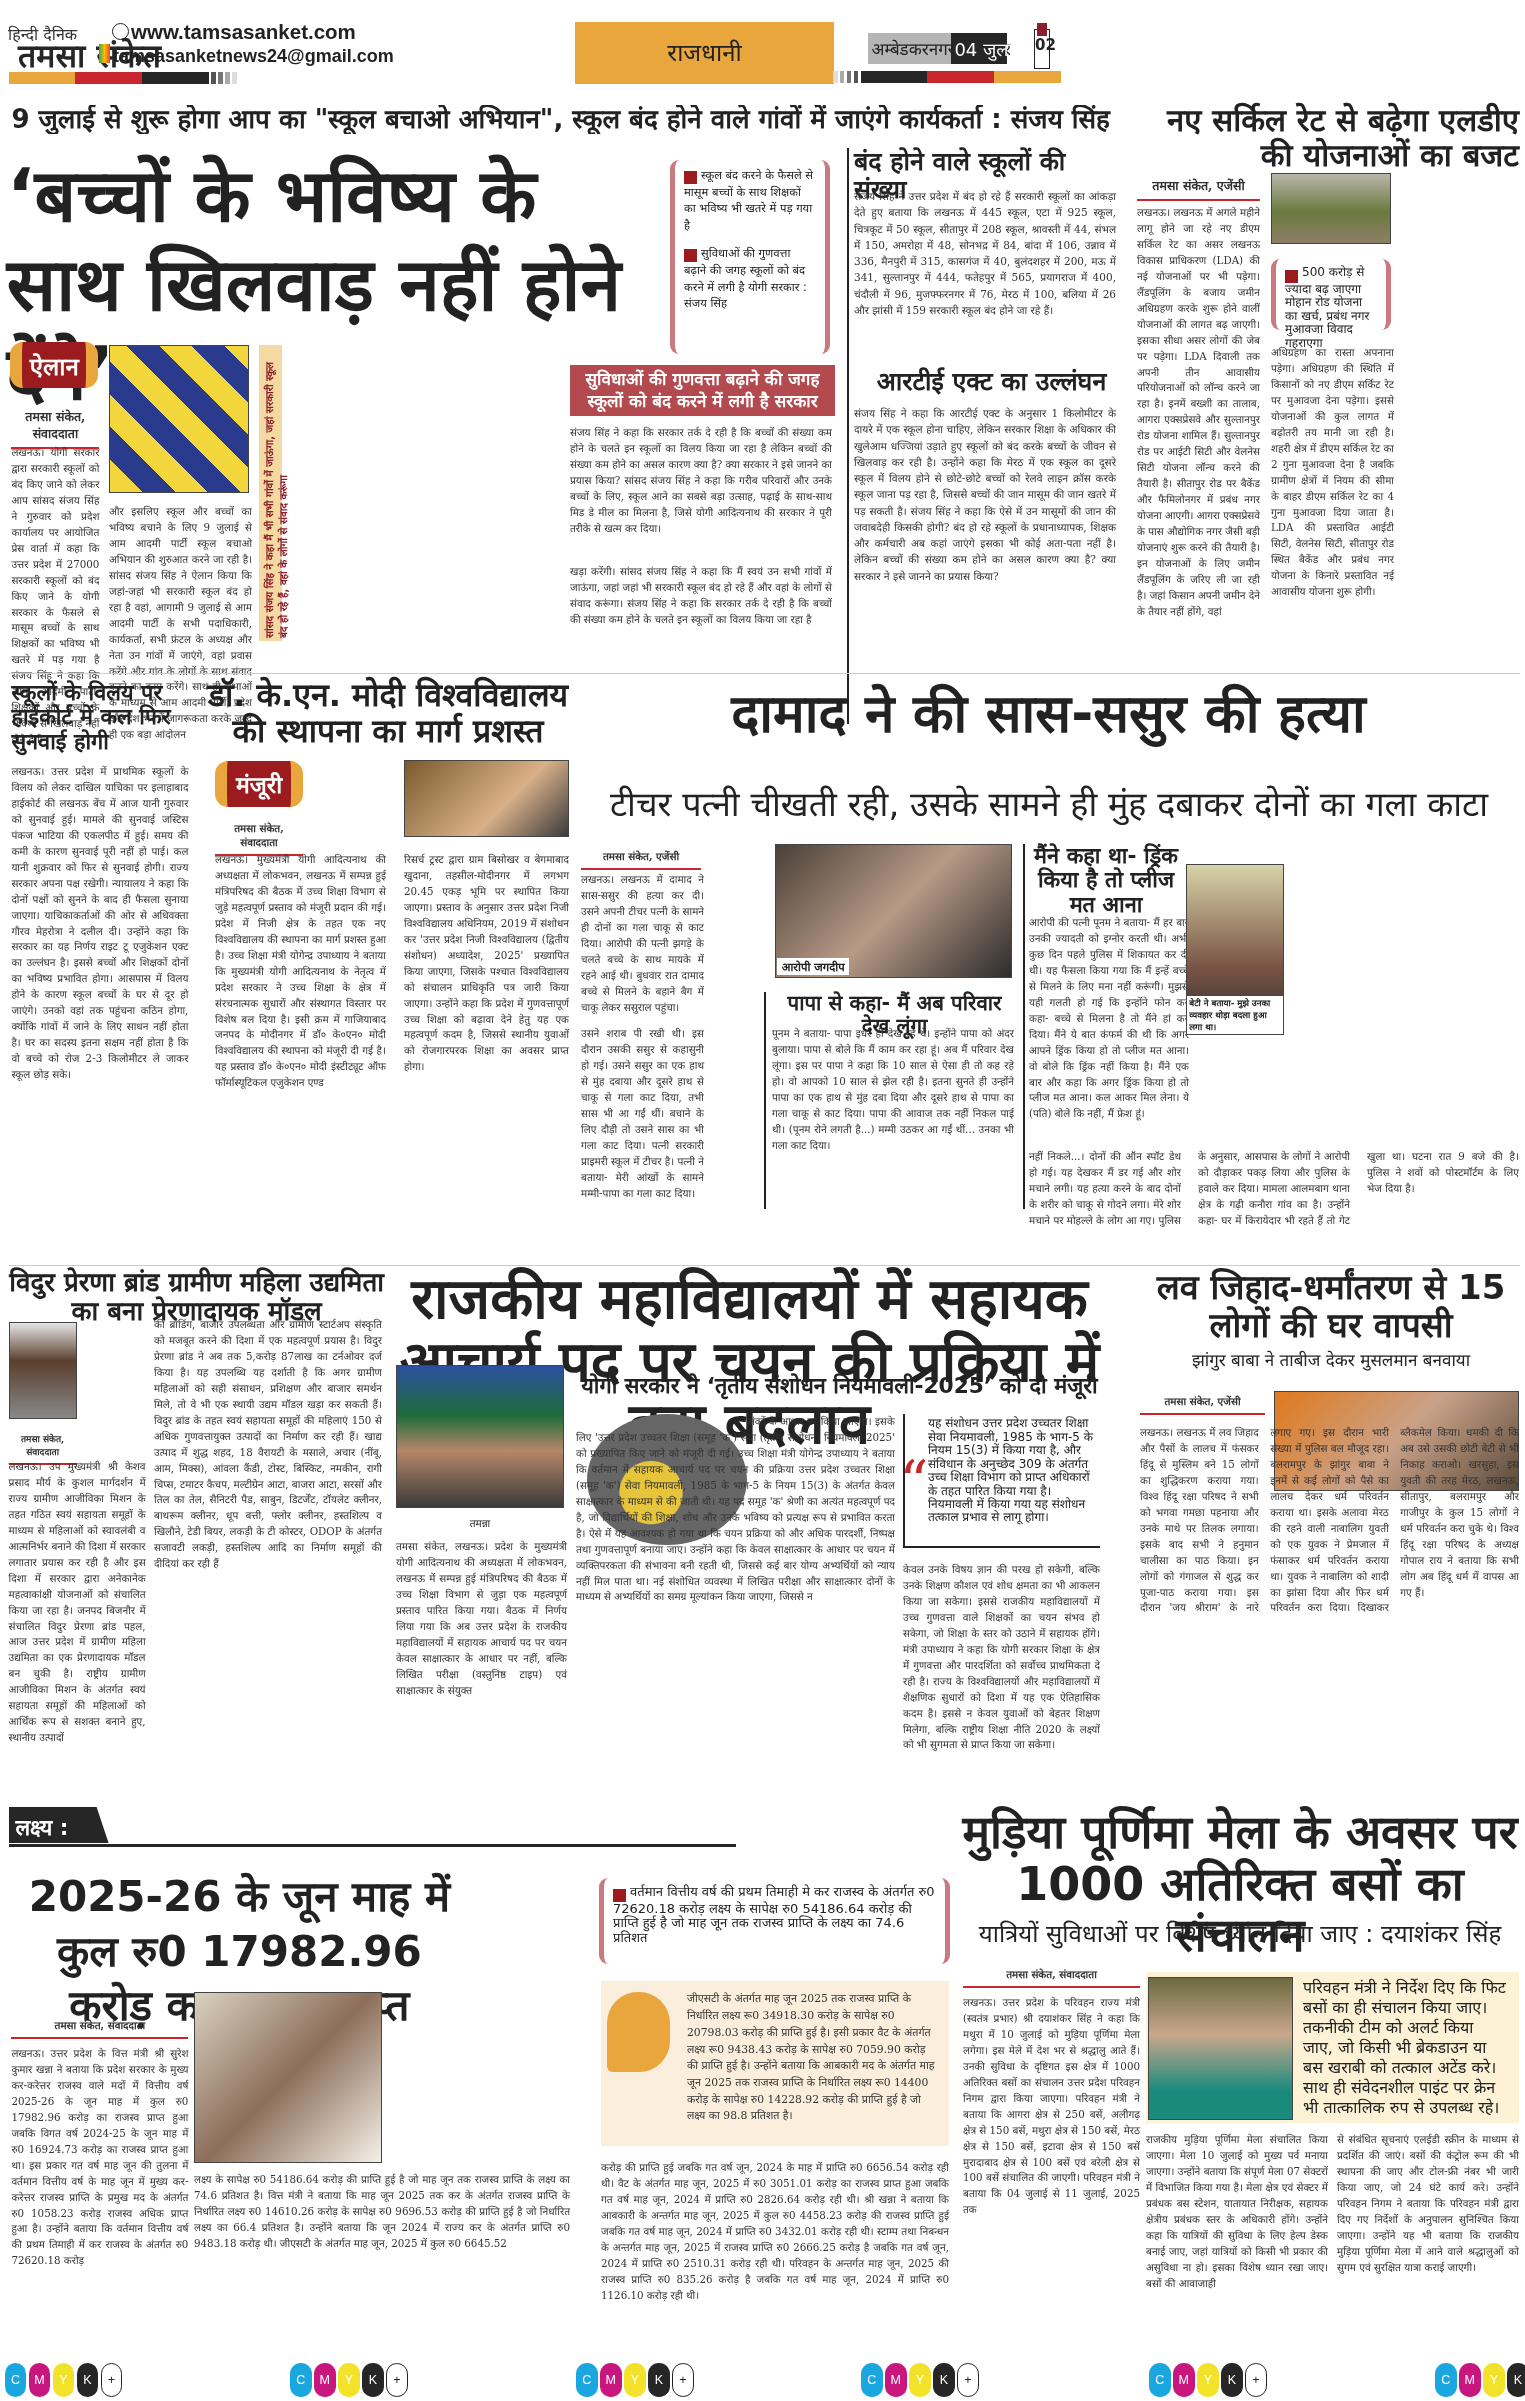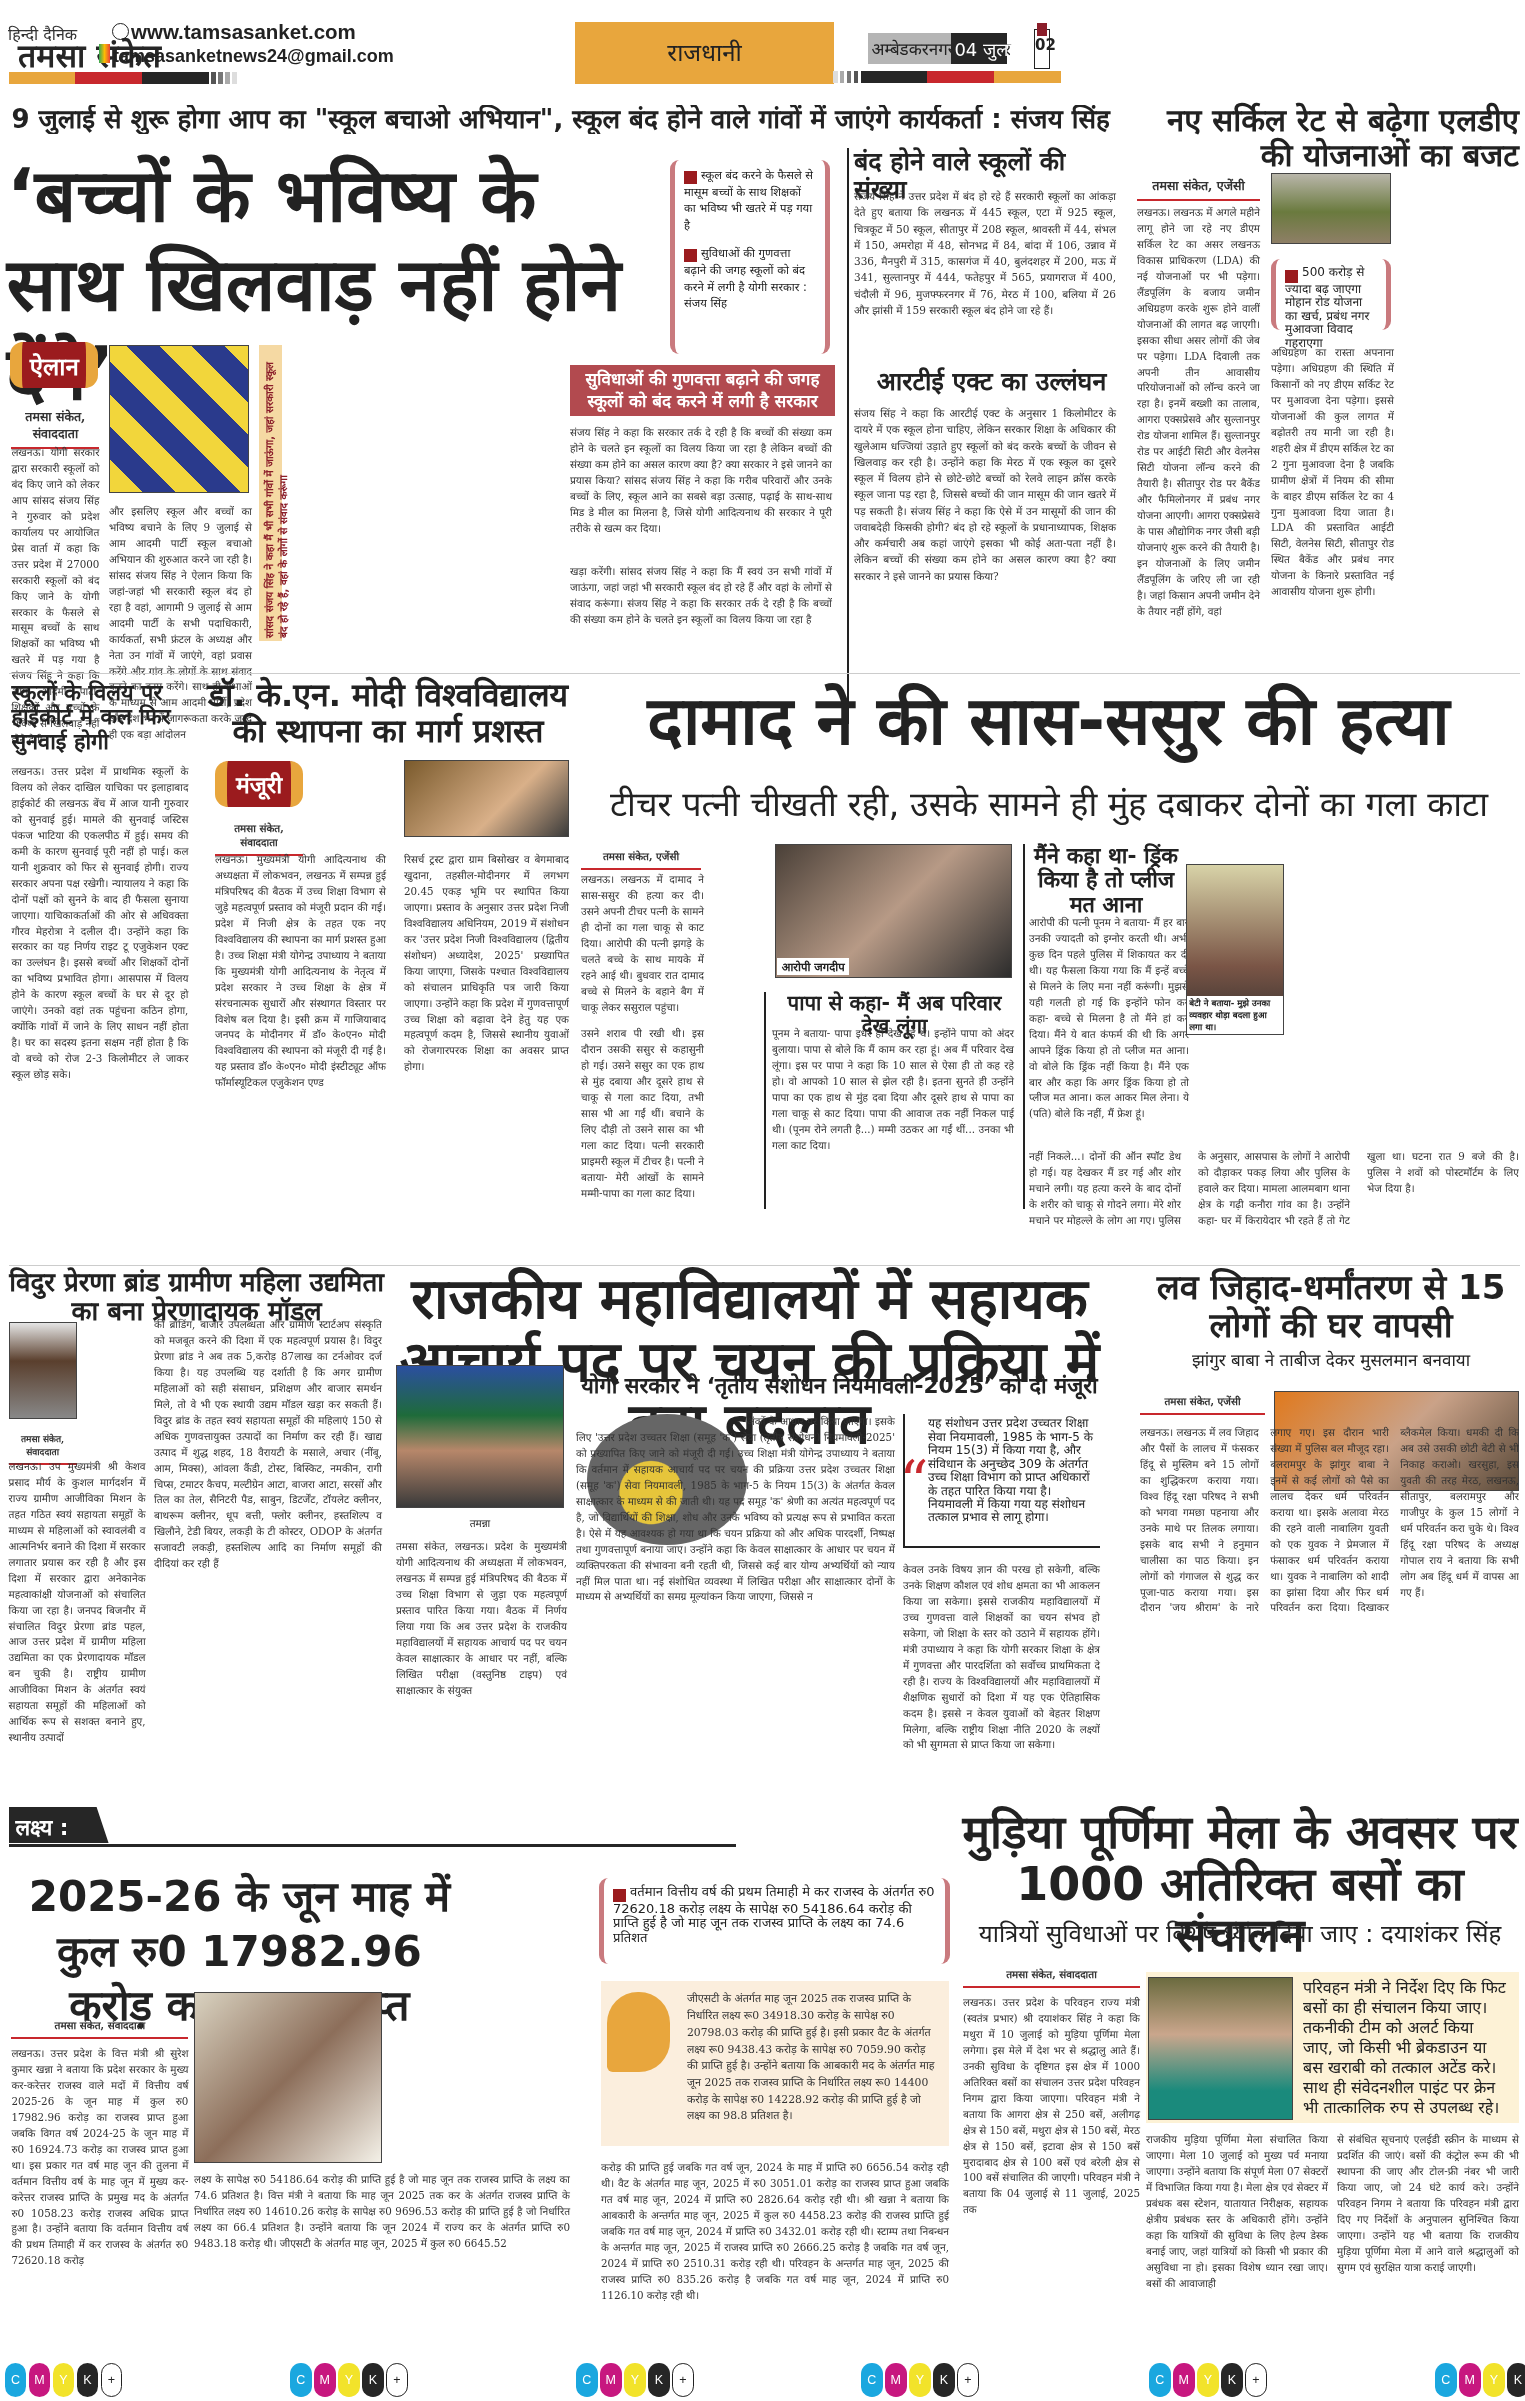--- a/index.html
+++ b/index.html
@@ -94,21 +94,21 @@
 
 <div class="abs hl" style="left:200px;top:678px;width:376px;font-size:32px;text-align:center">डॉ. के.एन. मोदी विश्वविद्यालय की स्थापना का मार्ग प्रशस्त</div>
 <div class="abs tag" style="left:215px;top:761px;width:88px;height:46px;display:flex;align-items:center;justify-content:center">
   <span style="font-size:23px">मंजूरी</span>
 </div>
 <div class="abs photo" style="left:404px;top:760px;width:165px;height:77px;background:linear-gradient(135deg,#7a5a2c,#d9b089 60%,#3b3b3b)"></div>
 <div class="abs byline" style="left:215px;top:821px;width:88px;font-size:10.3px">तमसा संकेत, संवाददाता</div>
 <div class="abs body-text" style="left:215px;top:852px;width:171px;font-size:10.3px">लखनऊ। मुख्यमंत्री योगी आदित्यनाथ की अध्यक्षता में लोकभवन, लखनऊ में सम्पन्न हुई मंत्रिपरिषद की बैठक में उच्च शिक्षा विभाग से जुड़े महत्वपूर्ण प्रस्ताव को मंजूरी प्रदान की गई। प्रदेश में निजी क्षेत्र के तहत एक नए विश्वविद्यालय की स्थापना का मार्ग प्रशस्त हुआ है। उच्च शिक्षा मंत्री योगेन्द्र उपाध्याय ने बताया कि मुख्यमंत्री योगी आदित्यनाथ के नेतृत्व में प्रदेश सरकार ने उच्च शिक्षा के क्षेत्र में संरचनात्मक सुधारों और संस्थागत विस्तार पर विशेष बल दिया है। इसी क्रम में गाजियाबाद जनपद के मोदीनगर में डॉ० के०एन० मोदी विश्वविद्यालय की स्थापना को मंजूरी दी गई है। यह प्रस्ताव डॉ० के०एन० मोदी इंस्टीट्यूट ऑफ फॉर्मास्यूटिकल एजुकेशन एण्ड</div>
 <div class="abs body-text" style="left:404px;top:852px;width:165px;font-size:10.3px">रिसर्च ट्रस्ट द्वारा ग्राम बिसोखर व बेगमाबाद खुदाना, तहसील-मोदीनगर में लगभग 20.45 एकड़ भूमि पर स्थापित किया जाएगा। प्रस्ताव के अनुसार उत्तर प्रदेश निजी विश्वविद्यालय अधिनियम, 2019 में संशोधन कर 'उत्तर प्रदेश निजी विश्वविद्यालय (द्वितीय संशोधन) अध्यादेश, 2025' प्रख्यापित किया जाएगा, जिसके पश्चात विश्वविद्यालय को संचालन प्राधिकृति पत्र जारी किया जाएगा। उन्होंने कहा कि प्रदेश में गुणवत्तापूर्ण उच्च शिक्षा को बढ़ावा देने हेतु यह एक महत्वपूर्ण कदम है, जिससे स्थानीय युवाओं को रोजगारपरक शिक्षा का अवसर प्राप्त होगा।</div>
 
-<div class="abs hl" style="left:581px;top:684px;width:935px;font-size:67px;text-align:center;white-space:nowrap">दामाद ने की सास-ससुर की हत्या</div>
+<div class="abs hl" style="left:581px;top:684px;width:935px;font-size:53px;text-align:center;white-space:nowrap">दामाद ने की सास-ससुर की हत्या</div>
 <div class="abs hl" style="left:576px;top:785px;width:946px;font-size:34px;font-weight:normal;text-align:center;white-space:nowrap">टीचर पत्नी चीखती रही, उसके सामने ही मुंह दबाकर दोनों का गला काटा</div>
 <div class="abs byline" style="left:581px;top:849px;width:120px;font-size:10.3px">तमसा संकेत, एजेंसी</div>
 <div class="abs body-text" style="left:581px;top:872px;width:123px;font-size:10.3px">लखनऊ। लखनऊ में दामाद ने सास-ससुर की हत्या कर दी। उसने अपनी टीचर पत्नी के सामने ही दोनों का गला चाकू से काट दिया। आरोपी की पत्नी झगड़े के चलते बच्चे के साथ मायके में रहने आई थी। बुधवार रात दामाद बच्चे से मिलने के बहाने बैग में चाकू लेकर ससुराल पहुंचा।</div>
 <div class="abs body-text" style="left:581px;top:1026px;width:123px;font-size:10.3px">उसने शराब पी रखी थी। इस दौरान उसकी ससुर से कहासुनी हो गई। उसने ससुर का एक हाथ से मुंह दबाया और दूसरे हाथ से चाकू से गला काट दिया, तभी सास भी आ गईं थीं। बचाने के लिए दौड़ी तो उसने सास का भी गला काट दिया। पत्नी सरकारी प्राइमरी स्कूल में टीचर है। पत्नी ने बताया- मेरी आंखों के सामने मम्मी-पापा का गला काट दिया।</div>
 <div class="abs photo" style="left:775px;top:844px;width:237px;height:134px;background:linear-gradient(135deg,#4a4038,#b79a86 50%,#2c2c2c)">
   <span class="abs" style="left:1.1px;bottom:2.3px;background:#fff;font-size:11.4px;font-weight:bold;padding:1.1px 4.6px">आरोपी जगदीप</span>
 </div>
 <div class="vline" style="left:764px;top:992px;height:217px;width:1.7px"></div>
 <div class="abs hl" style="left:772px;top:992px;width:245px;font-size:20.5px;text-align:center">पापा से कहा- मैं अब परिवार देख लूंगा</div>
 <div class="abs body-text" style="left:772px;top:1026px;width:242px;font-size:10.3px">पूनम ने बताया- पापा इधर ही देख रहे थे। इन्होंने पापा को अंदर बुलाया। पापा से बोले कि मैं काम कर रहा हूं। अब मैं परिवार देख लूंगा। इस पर पापा ने कहा कि 10 साल से ऐसा ही तो कह रहे हो। वो आपको 10 साल से झेल रही है। इतना सुनते ही उन्होंने पापा का एक हाथ से मुंह दबा दिया और दूसरे हाथ से पापा का गला चाकू से काट दिया। पापा की आवाज तक नहीं निकल पाई थी। (पूनम रोने लगती है...) मम्मी उठकर आ गईं थीं... उनका भी गला काट दिया।</div>

